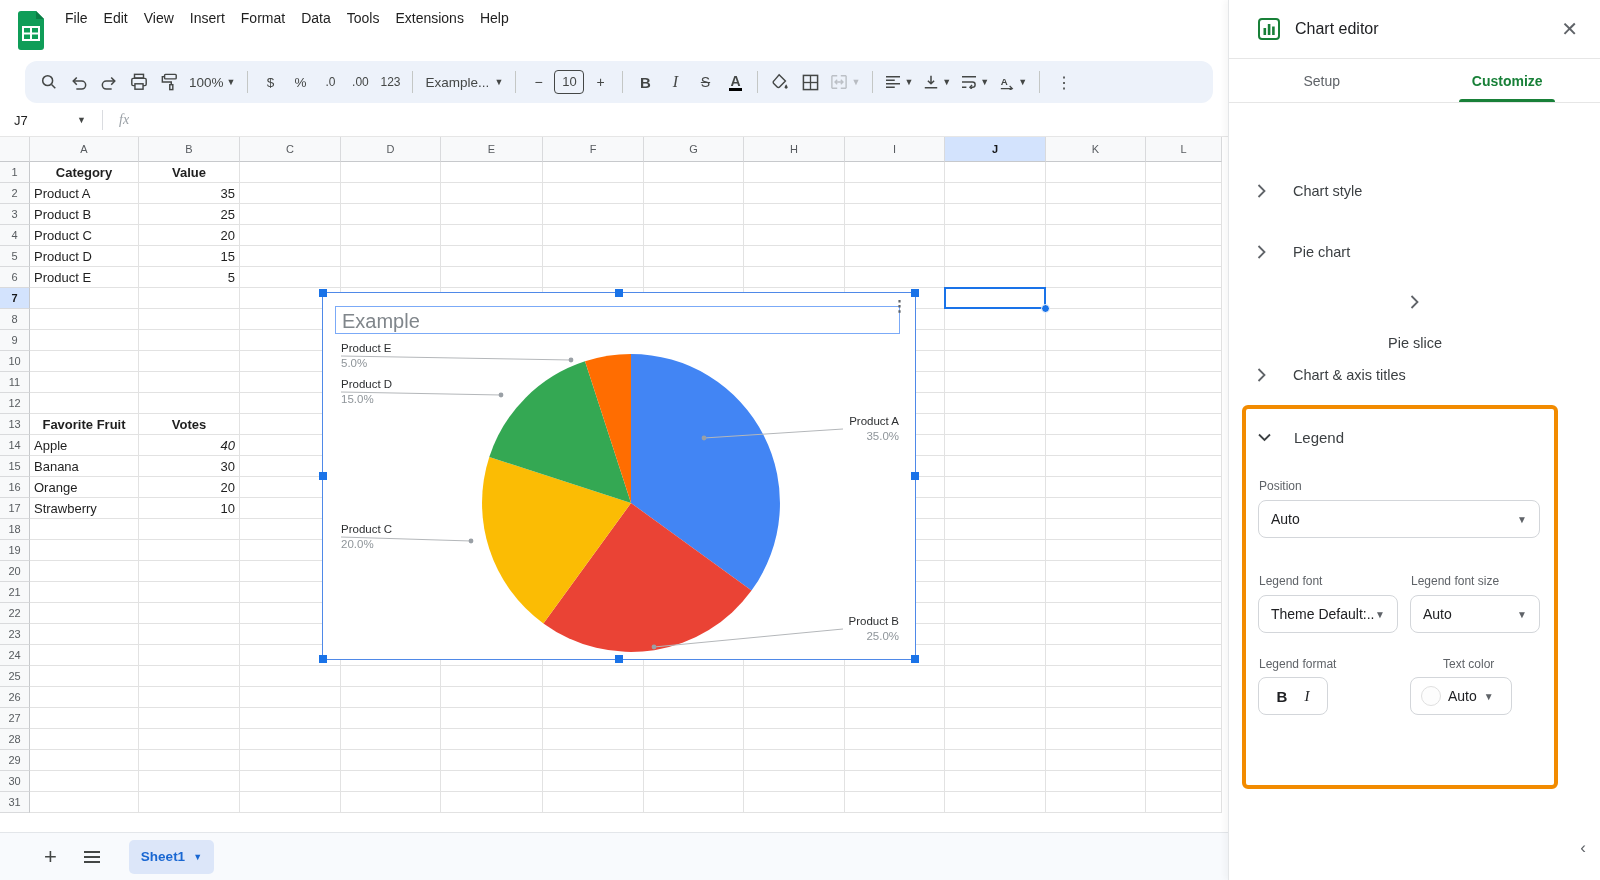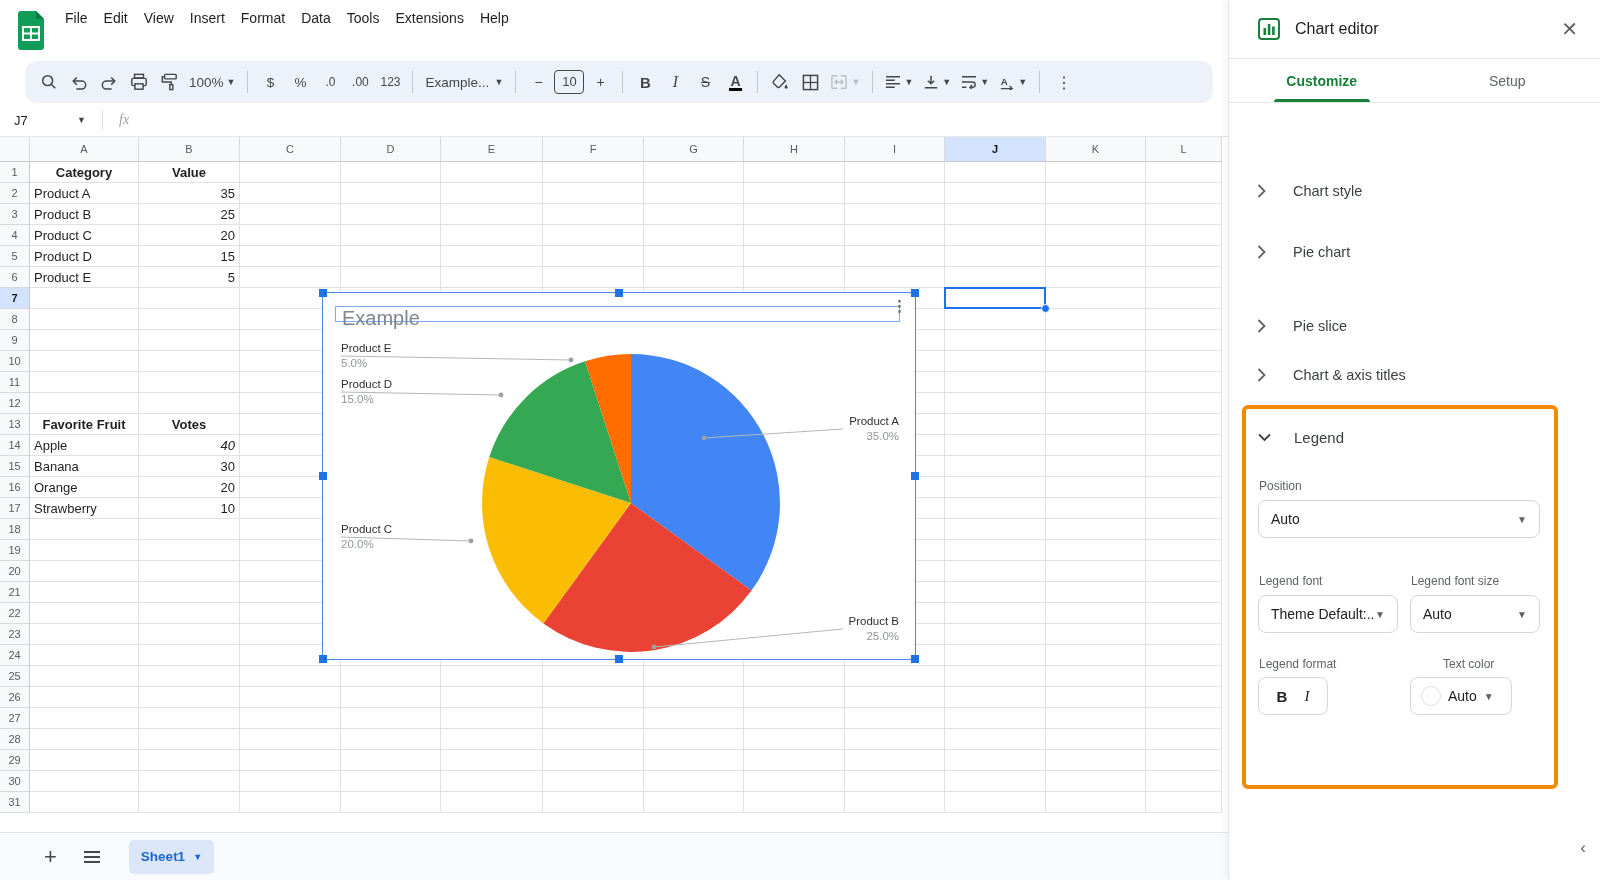--- a/index.html
+++ b/index.html
@@ -57,21 +57,21 @@
   .cell { position:absolute; height:21px; border-right:1px solid #e2e2e2; border-bottom:1px solid #e2e2e2; font-size:13px; color:#1f1f1f; padding:0 4px; display:flex; align-items:center; overflow:hidden; white-space:nowrap; cursor:cell; }
   .cell.bold { font-weight:bold; }
   .cell.center { justify-content:center; }
   .cell.right { justify-content:flex-end; }
   #selcell { position:absolute; border:2px solid #1a73e8; pointer-events:none; }
   #fillhandle { position:absolute; width:9px; height:9px; border-radius:50%; background:#1a73e8; border:1px solid #fff; cursor:crosshair; }
 
   
   #chart { position:absolute; background:#fff; border:1.5px solid #4f89e8; cursor:move; }
   .handle { position:absolute; width:8px; height:8px; background:#1a73e8; cursor:pointer; }
-  #chart-titlebox { position:absolute; left:12px; top:13px; right:15px; height:16px; border:1.5px solid #7baaf7; display:flex; align-items:flex-start; padding-left:6px; cursor:text; }
+  #chart-titlebox { position:absolute; left:12px; top:13px; right:15px; height:28px; border:1.5px solid #7baaf7; display:flex; align-items:flex-end; padding-left:6px; cursor:text; }
   #chart-title { font-size:20px; color:#80868b; }
   #chart-menu { position:absolute; right:8px; top:4px; color:#5f6368; font-size:15px; font-weight:bold; cursor:pointer; }
   #pie-svg { position:absolute; left:0; top:0; }
   .pie-label { position:absolute; font-size:11.5px; line-height:15px; cursor:pointer; }
   .pie-label .nm { color:#2d2f31; }
   .pie-label .pc { color:#8f959a; }
   .pie-label.right { text-align:right; }
 
   
   #tabbar { position:absolute; left:0; top:832px; width:1228px; height:48px; background:#f8fafd; border-top:1px solid #e3e6ea; display:flex; align-items:center; }
@@ -793,42 +793,42 @@
             <rect x="6.5" y="11" width="2.6" height="7" fill="#188038"></rect>
             <rect x="10.8" y="7" width="2.6" height="11" fill="#188038"></rect>
             <rect x="15.1" y="9.5" width="2.6" height="8.5" fill="#188038"></rect>
           </svg>
       </span>
       <span id="panel-title">Chart editor</span>
       <span id="panel-close">✕</span>
     </div>
     <div id="panel-hdiv1"></div>
     <div id="panel-tabs">
+      <div class="panel-tab">Setup</div>
       <div class="panel-tab active">Customize</div>
-      <div class="panel-tab">Setup</div>
     </div>
     <div id="panel-hdiv2"></div>
     <div id="acc-sections">
         <div class="acc-row" style="top: 172px;">
           <span class="acc-chev">
             <svg class="ic" width="9" height="14" viewBox="0 0 9 14">
               <path d="M1.5 1 l6 6 -6 6" fill="none" stroke="#5f6368" stroke-width="1.8"></path>
             </svg>
           </span>
           <span class="acc-label">Chart style</span>
         </div>
         <div class="acc-row" style="top: 233px;">
           <span class="acc-chev">
             <svg class="ic" width="9" height="14" viewBox="0 0 9 14">
               <path d="M1.5 1 l6 6 -6 6" fill="none" stroke="#5f6368" stroke-width="1.8"></path>
             </svg>
           </span>
           <span class="acc-label">Pie chart</span>
         </div>
-        <div class="acc-row" style="top: 307px;">
+        <div class="acc-row" style="top: 295px; flex-direction: column;">
           <span class="acc-chev">
             <svg class="ic" width="9" height="14" viewBox="0 0 9 14">
               <path d="M1.5 1 l6 6 -6 6" fill="none" stroke="#5f6368" stroke-width="1.8"></path>
             </svg>
           </span>
           <span class="acc-label">Pie slice</span>
         </div>
         <div class="acc-row" style="top: 356px;">
           <span class="acc-chev">
             <svg class="ic" width="9" height="14" viewBox="0 0 9 14">

